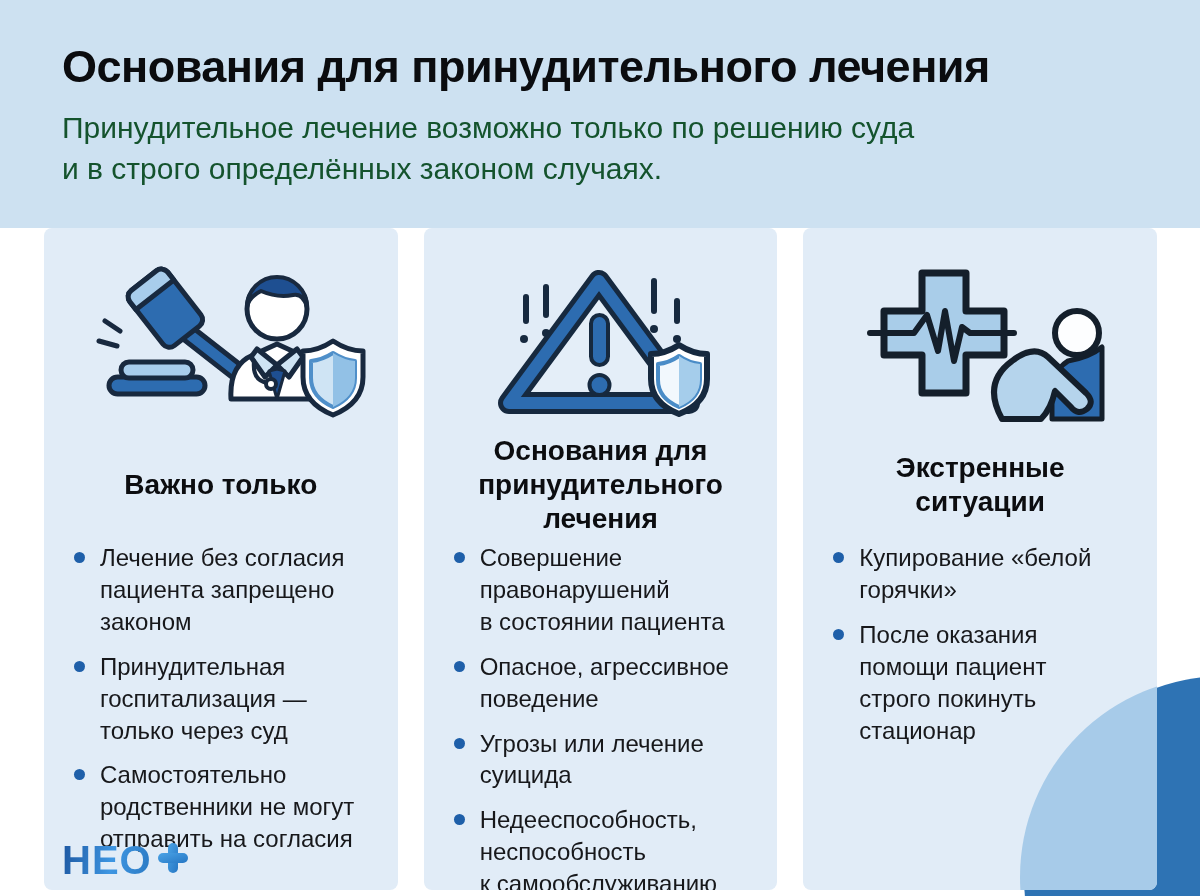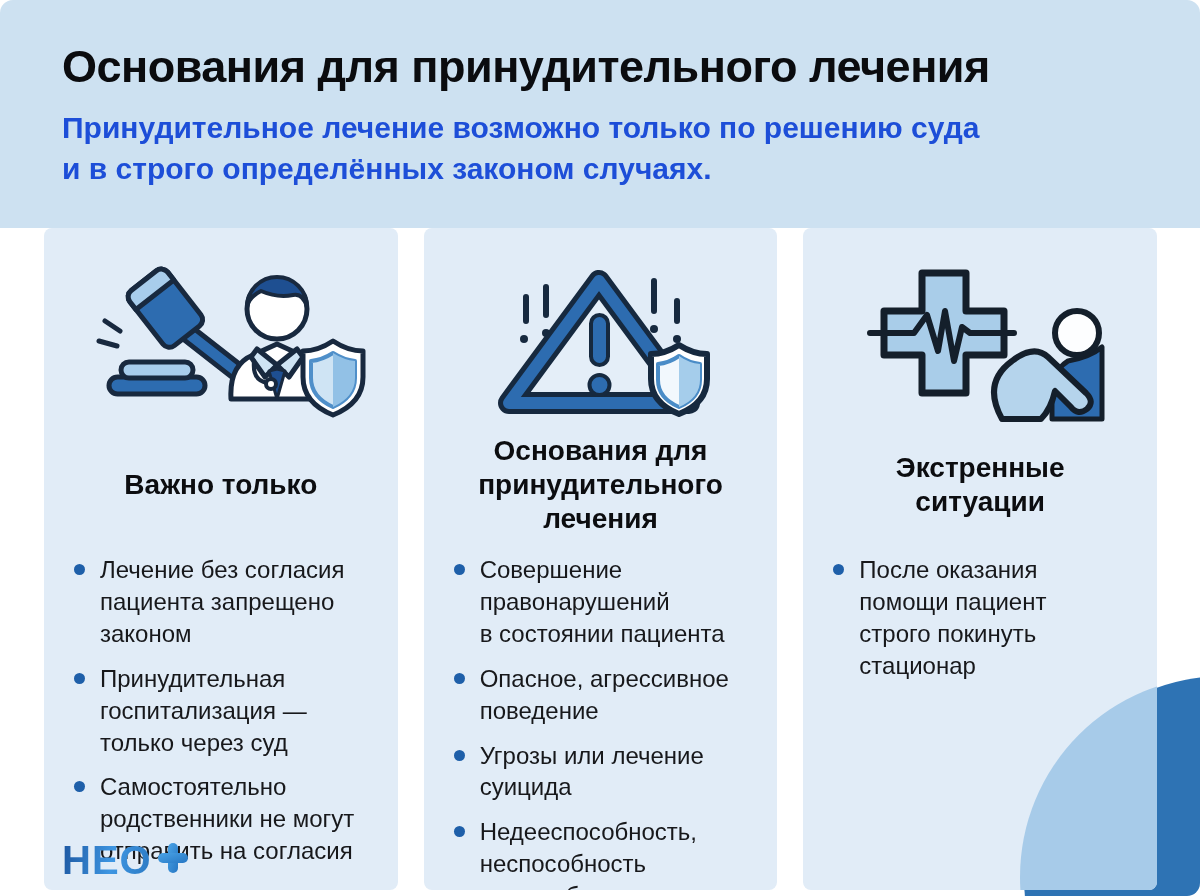--- a/index.html
+++ b/index.html
@@ -1,34 +1,34 @@
 <!DOCTYPE html>
 <html><head>
 <meta charset="utf-8">
 <style>
   html,body{margin:0;padding:0;}
   body{width:1200px;height:896px;background:#ffffff;font-family:"Liberation Sans","DejaVu Sans",sans-serif;overflow:hidden;}
-  .page{position:relative;width:1200px;height:896px;background:#ffffff;overflow:hidden;border-radius:13px;}
+  .page{position:relative;width:1200px;height:896px;background:#ffffff;overflow:hidden;}
 
   
   .header{position:absolute;left:0;top:0;width:1200px;height:228px;background:#cde1f1;box-sizing:border-box;padding:42px 60px 0 62px;z-index:2;}
   .title{font-size:45px;font-weight:700;color:#0b0c0f;letter-spacing:-0.5px;margin:0;line-height:1.12;}
-  .subtitle{margin-top:16px;font-size:30px;font-weight:700;color:#1d4ed8;line-height:1.35;white-space:pre-line;}
+  .subtitle{margin-top:16px;font-size:30px;font-weight:400;color:#14532d;line-height:1.35;white-space:pre-line;}
 
   
   .corner-dark{position:absolute;left:1024px;top:676px;width:402px;height:402px;border-radius:50%;background:#2e73b4;z-index:1;}
 
   
   .main{position:absolute;left:44px;top:228px;width:1113px;height:662px;display:flex;gap:26px;z-index:3;}
   .panel{position:relative;flex:1 1 0;background:#e1ecf7;border-radius:8px;overflow:hidden;box-sizing:border-box;}
   .panel-inner{position:relative;z-index:2;display:flex;flex-direction:column;height:100%;box-sizing:border-box;padding:24px 14px 0 14px;}
   .icon-box{height:182px;display:flex;align-items:center;justify-content:center;flex:0 0 auto;}
   .panel-heading{min-height:102px;display:flex;align-items:center;justify-content:center;text-align:center;font-size:28px;font-weight:700;color:#0c0d10;line-height:1.22;white-space:pre-line;}
   .items{list-style:none;margin:6px 0 0 0;padding:0 0 0 12px;}
-  .items li{position:relative;padding-left:30px;margin-bottom:13px;font-size:24px;color:#17181b;line-height:1.33;white-space:pre-line;margin-top:12px;}
+  .items li{position:relative;padding-left:30px;margin-bottom:13px;font-size:24px;color:#17181b;line-height:1.33;white-space:pre-line;}
   .items li::before{content:"";position:absolute;left:4px;top:10px;width:11px;height:11px;border-radius:50%;background:#1e5fa9;}
 
   
   .corner-light{position:absolute;left:217px;top:448px;width:402px;height:402px;border-radius:50%;background:#a7cbe9;z-index:1;}
 
   
   .logo{position:absolute;left:18px;bottom:10px;display:flex;align-items:flex-start;z-index:3;}
   .logo-text{font-size:40px;font-weight:700;letter-spacing:1px;background:linear-gradient(100deg,#1c56a0 0%,#3e96e2 55%,#2b79c2 100%);-webkit-background-clip:text;background-clip:text;color:transparent;line-height:1;}
   .logo-plus{margin-left:3px;display:block;}
 </style>
@@ -154,20 +154,22 @@
             <path d="M92 16 h44 v38 h38 v44 h-38 v38 h-44 v-38 h-38 v-44 h38 z" fill="#a9cde9" stroke="#141f2b" stroke-width="7" stroke-linejoin="round"></path>
             <polyline points="40,76 84,76 97,58 108,94 115,54 124,104 132,70 140,76 162,76 184,76" fill="none" stroke="#141f2b" stroke-width="6" stroke-linecap="round" stroke-linejoin="round"></polyline>
             <path d="M238 104 q22 -4 34 -14 v72 h-50 v-38 q6 -14 16 -20 z" fill="#2d6cb0" stroke="#141f2b" stroke-width="5" stroke-linejoin="round"></path>
             <path d="M172 162 q-20 -36 10 -58 q22 -17 36 -4 l38 36 q9 9 1 16 q-9 7 -16 -2 l-16 -16 q-4 18 -14 28 z" fill="#b5d4ec" stroke="#141f2b" stroke-width="6" stroke-linejoin="round"></path>
             <circle cx="247" cy="76" r="22" fill="#fdfeff" stroke="#141f2b" stroke-width="6"></circle>
           </svg>
         </div>
         <div class="panel-heading">Экстренные
 ситуации</div>
         <ul class="items">
+          <li>Купирование «белой
+горячки»</li>
           <li>После оказания
 помощи пациент
 строго покинуть
 стационар</li>
         </ul>
       </div>
     </section>
 
   </div>
 </div>

